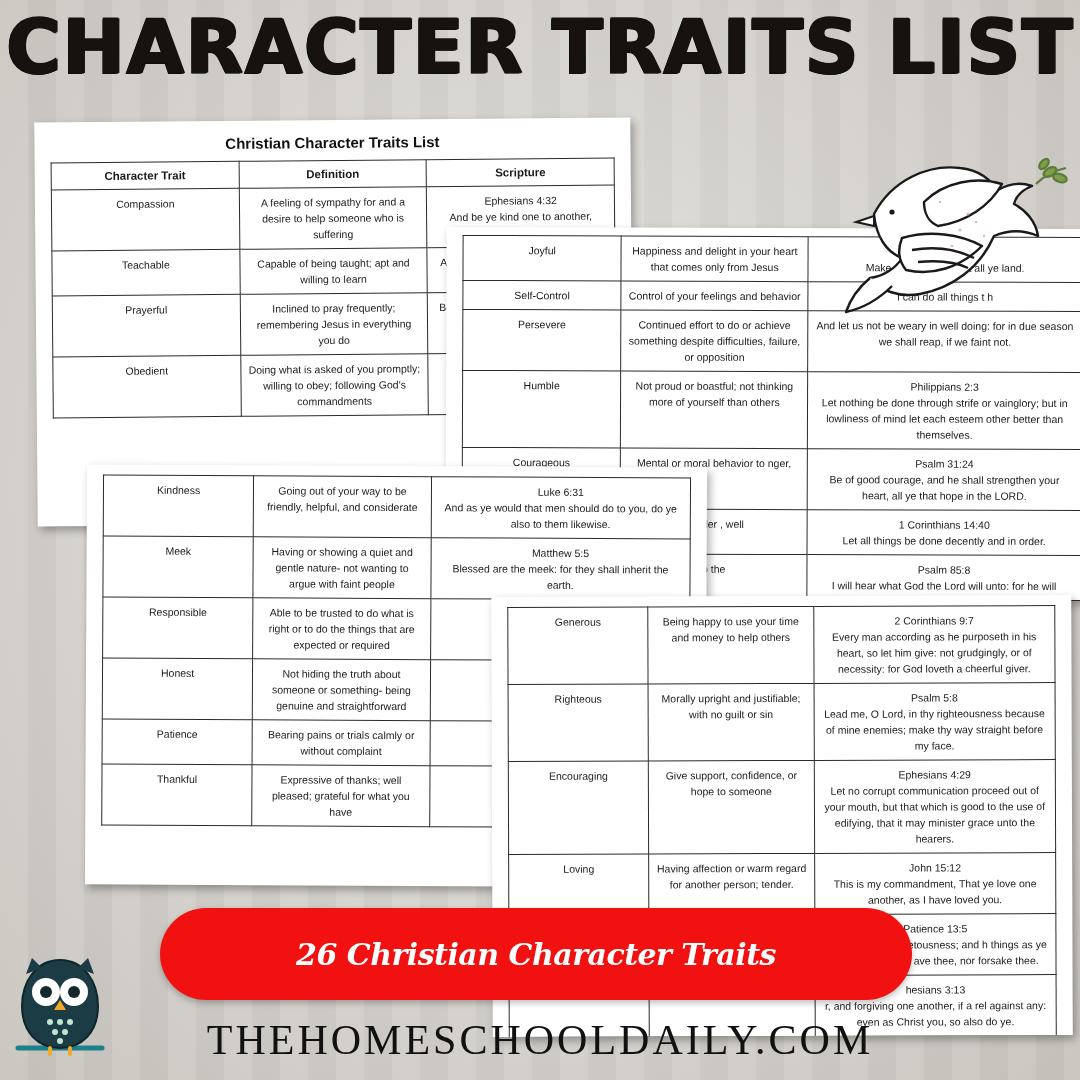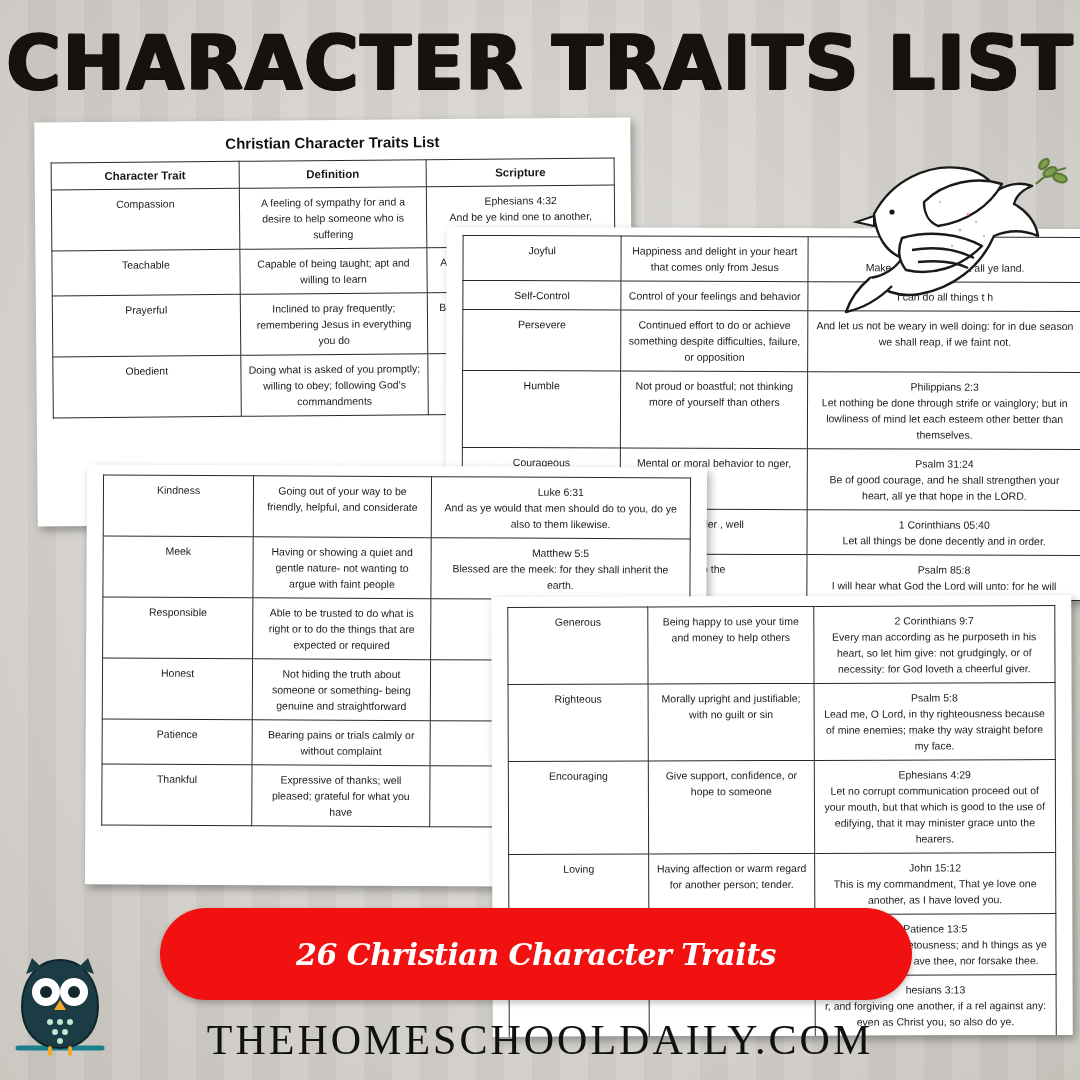--- a/index.html
+++ b/index.html
@@ -30,21 +30,21 @@
   .bg-vignette {
     position: absolute;
     inset: 0;
     background: radial-gradient(ellipse at 50% 45%, rgba(255,255,255,0.35), rgba(160,157,151,0.25));
     z-index: 0;
   }
 
   
   .title {
     position: absolute;
-    top: 20px;
+    top: 4px;
     left: 0;
     width: 1080px;
     text-align: center;
     font-family: "DejaVu Sans", sans-serif;
     font-weight: bold;
     font-size: 74px;
     line-height: 86px;
     letter-spacing: 2px;
     color: #17120f;
     z-index: 6;
@@ -274,21 +274,21 @@
         <td class="def">Mental or moral behavior to nger,</td>
         <td class="scr">
           <span class="ref">Psalm 31:24</span>
           <span class="verse">Be of good courage, and he shall strengthen your heart, all ye that hope in the LORD.</span>
         </td>
       </tr>
       <tr>
         <td class="trait"></td>
         <td class="def">e order , well</td>
         <td class="scr">
-          <span class="ref">1 Corinthians 05:40</span>
+          <span class="ref">1 Corinthians 14:40</span>
           <span class="verse">Let all things be done decently and in order.</span>
         </td>
       </tr>
       <tr>
         <td class="trait"></td>
         <td class="def">o the</td>
         <td class="scr">
           <span class="ref">Psalm 85:8</span>
           <span class="verse">I will hear what God the Lord will unto: for he will</span>
         </td>

